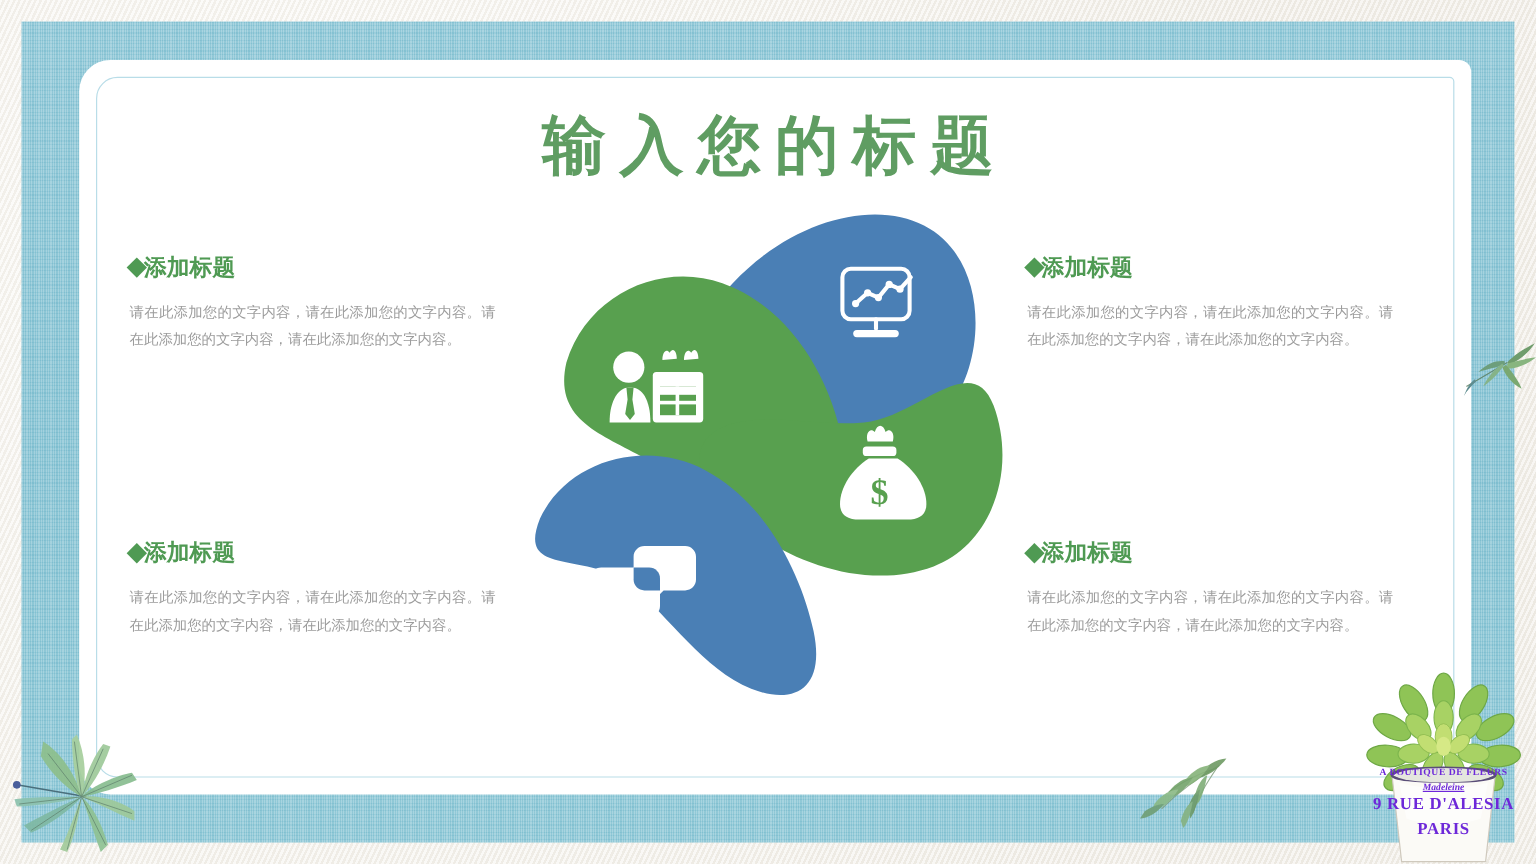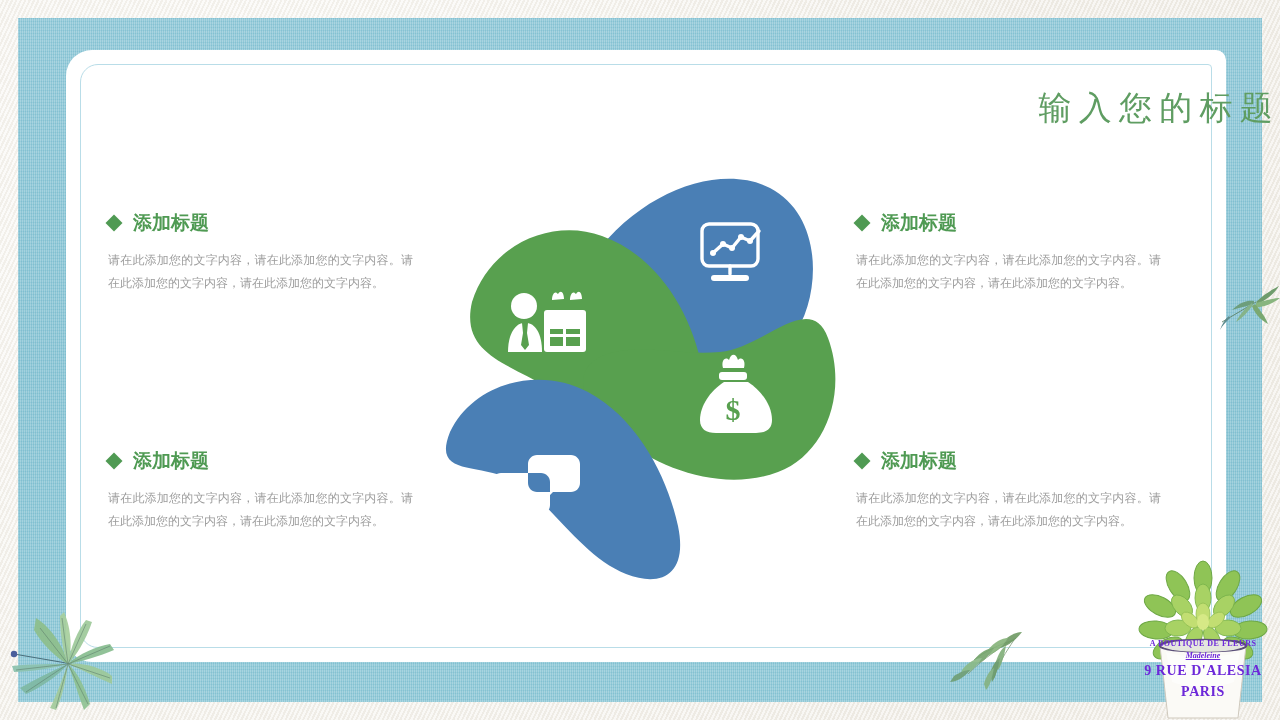--- a/index.html
+++ b/index.html
@@ -45,37 +45,37 @@
 
   
   .content{
     position:absolute; inset:0;
     z-index:6;
   }
 
   .slide-title{
     position:absolute;
     top:86px; left:0; right:0;
-    text-align:right;
-    font-size:33px;
+    text-align:center;
+    font-size:53px;
     letter-spacing:.22em;
     color:#5f9d62;
-    font-weight:400;
+    font-weight:700;
     text-indent:.22em;
   }
 
   
   .block{ position:absolute; width:305px; }
   .block.b1{ left:108px; top:210px; }
   .block.b2{ left:856px; top:210px; }
   .block.b3{ left:108px; top:448px; }
   .block.b4{ left:856px; top:448px; }
 
   .block-head{
-    display:flex; align-items:center; gap:13px;
+    display:flex; align-items:center; 
     font-size:19px; font-weight:bold; color:#4f9a53;
     margin-bottom:13px;
   }
   .diamond{
     width:12px; height:12px; background:#4f9a53;
     transform:rotate(45deg); flex:0 0 auto;
   }
   .block-body{
     font-size:12px;
     line-height:1.92;

